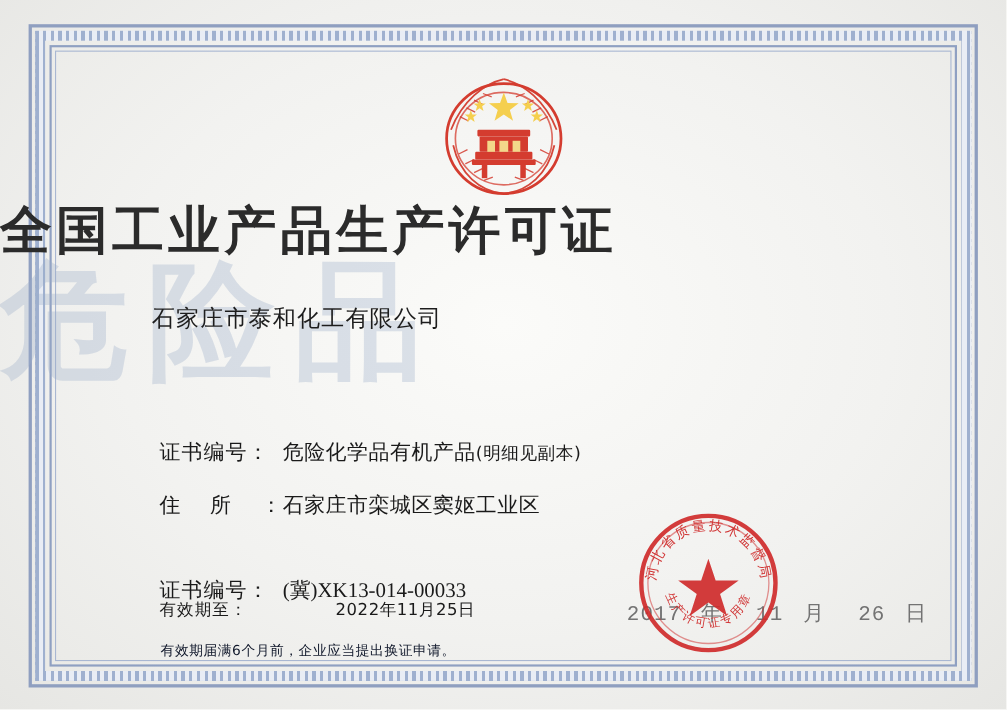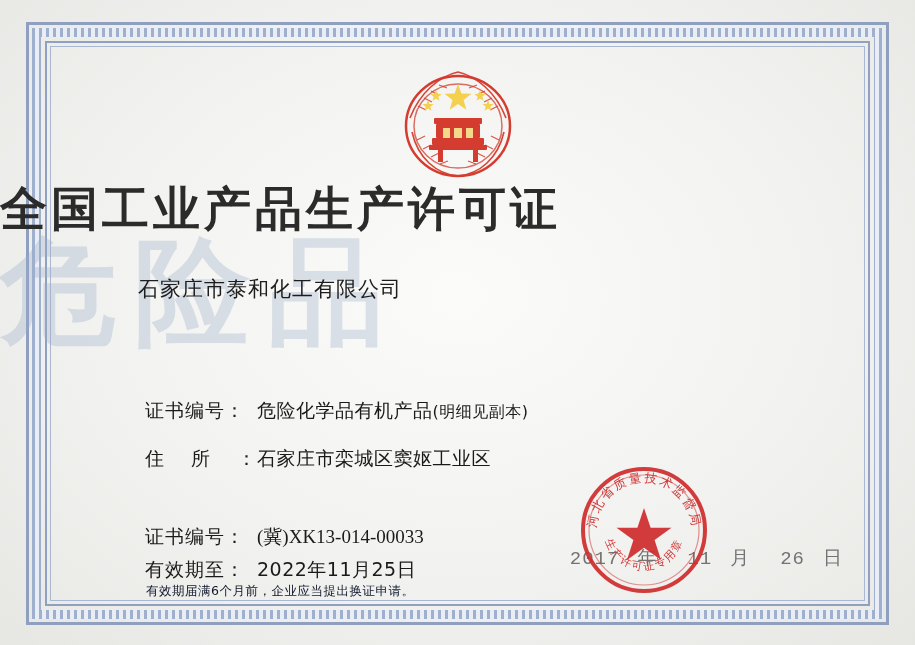--- a/index.html
+++ b/index.html
@@ -181,25 +181,26 @@
   }
 
   .row-expiry {
     position: absolute;
     left: 145px;
     top: 545px;
     right: 70px;
     display: flex;
     align-items: baseline;
     font-family: "DejaVu Sans", sans-serif;
-    font-size: 19px;
+    font-size: 15px;
     color: #1a1a1a;
+    gap: 48px;
   }
   .expiry-label { width: 112px; flex: 0 0 112px; letter-spacing: 1px; }
-  .expiry-value { letter-spacing: 0.5px; margin-top: 12px; }
+  .expiry-value { letter-spacing: 0.5px; }
 
   .issue-date {
     position: absolute;
     right: 72px;
     top: 545px;
     font-family: Liberation Mono, monospace;
     font-size: 19px;
     color: #737373;
     letter-spacing: 1px;
     white-space: nowrap;

